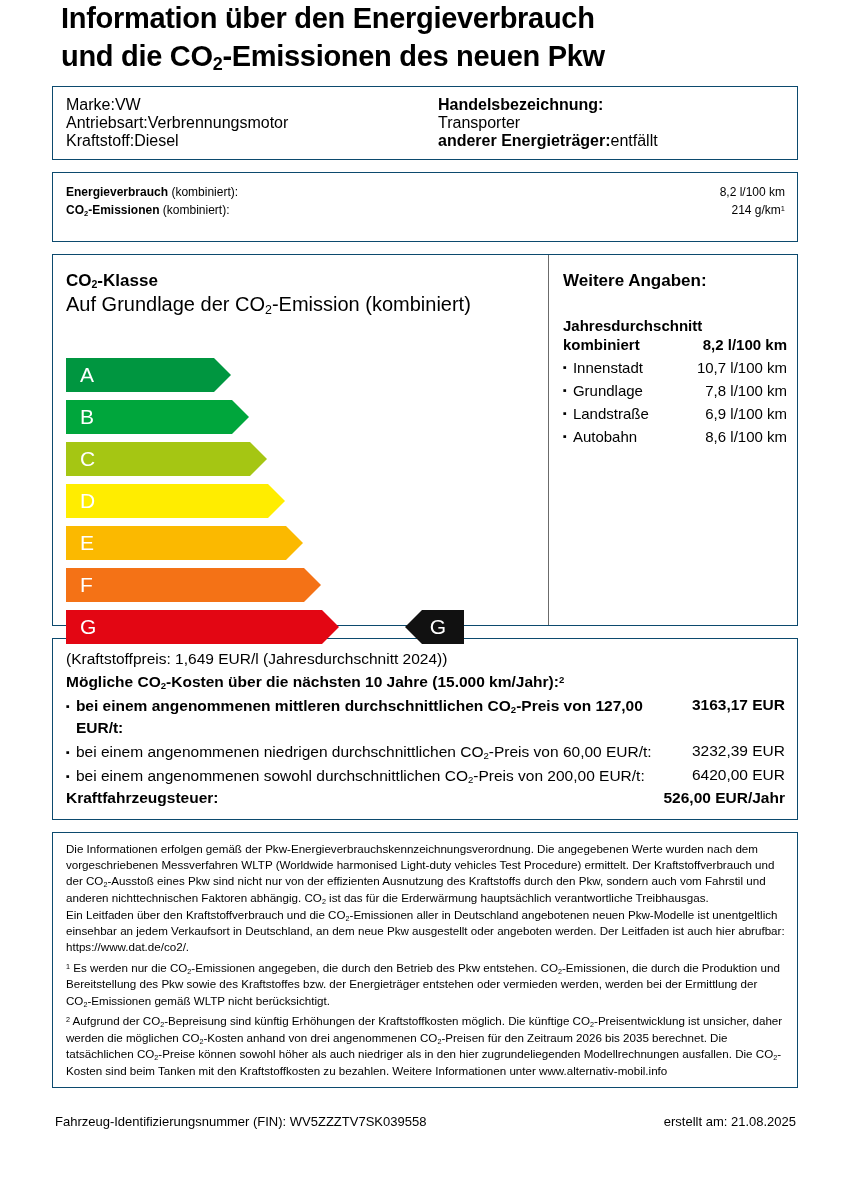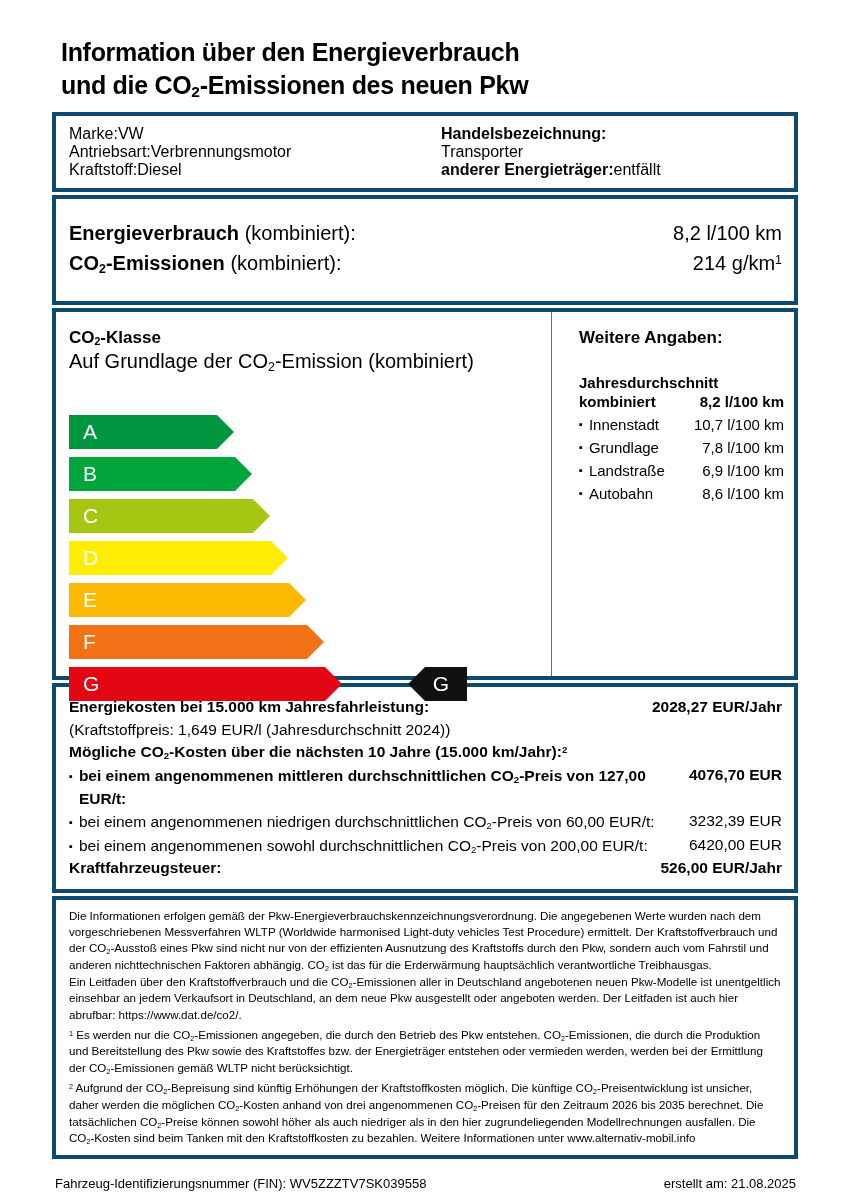--- a/index.html
+++ b/index.html
@@ -6,52 +6,52 @@
   body{
     width:850px;height:1200px;
     font-family:"Liberation Sans","DejaVu Sans",sans-serif;
     color:#000;
     -webkit-font-smoothing:antialiased;
   }
   .page{position:relative;width:850px;height:1200px;box-sizing:border-box;padding:0 52px;}
 
   
   .title{
-    font-size:25px;font-weight:bold;line-height:1.30;
+    font-size:29px;font-weight:bold;line-height:1.30;
     letter-spacing:-0.3px;
-    padding-top:36px;padding-bottom:10px;
+    padding-bottom:10px;
     margin-left:9px;
   }
   .title .l2{display:block;}
   sub{font-size:0.62em;vertical-align:-0.22em;}
   sup{font-size:0.62em;vertical-align:0.45em;}
 
   
   .box{
-    border:4px solid #0c4a6e;
+    border:1px solid #0c4a6e;
     box-sizing:border-box;
-    margin-bottom:3px;
+    margin-bottom:12px;
     background:#fff;
   }
   .pad{padding:9px 12px 9px 13px;}
   .vi-rows{display:flex;flex-direction:column;}
   .vi-row{display:flex;}
   .vi-row .cl{width:372px;display:flex;}
 
   
-  .cons{font-size:20px;line-height:1.52;padding:19px 12px 22px 13px;}
+  .cons{font-size:12px;line-height:1.52;padding:10px 12px 22px 13px;}
   .cons .row{display:flex;justify-content:space-between;}
   .cons .lbl b{font-weight:bold;}
   .cons .amt{font-weight:normal;}
 
   
   .classbox{position:relative;height:372px;padding:0;}
   .cb-left{position:absolute;left:0;top:0;width:495px;height:100%;}
   .cb-div{position:absolute;left:495px;top:0;bottom:0;width:1px;background:#6b6b6b;}
-  .cb-right{position:absolute;left:509px;top:0;right:0;height:100%;padding:16px 10px 0 14px;box-sizing:border-box;}
+  .cb-right{position:absolute;left:496px;top:0;right:0;height:100%;padding:16px 10px 0 14px;box-sizing:border-box;}
   .cb-head{font-size:17px;font-weight:bold;padding:16px 0 0 13px;}
   .cb-sub{font-size:20px;padding:2px 0 0 13px;}
 
   .bars{position:absolute;left:13px;top:103px;}
   .bar{position:relative;height:34px;margin-bottom:8px;}
   .bar .body{
     height:34px;display:flex;align-items:center;
     color:#fff;font-size:21px;font-weight:normal;
     padding-left:14px;box-sizing:border-box;
     position:relative;
@@ -218,33 +218,29 @@
               <span class="bul">▪</span>
               <span>Autobahn</span>
             </div>
             <div>8,6 l/100 km</div>
           </div>
         </div>
     </div>
   </div>
 
   <div class="box costs">
-    <div class="row">
-      <div class="b">Energiekosten bei 15.000 km Jahresfahrleistung:</div>
-      <div class="b rt">2028,27 EUR/Jahr</div>
-    </div>
     <div>(Kraftstoffpreis: 1,649 EUR/l (Jahresdurchschnitt 2024))</div>
     <div class="b"><span>Mögliche CO</span><sub>2</sub><span>-Kosten über die nächsten 10 Jahre (15.000 km/Jahr):</span><sup>2</sup></div>
     <div id="cost-rows">
         <div class="row b">
           <div class="lft">
             <span class="bul">▪</span>
             <span><span>bei einem angenommenen mittleren durchschnittlichen CO</span><sub>2</sub><span>-Preis von 127,00 EUR/t:</span></span>
           </div>
-          <div class="rt">4076,70 EUR</div>
+          <div class="rt">3163,17 EUR</div>
         </div>
         <div class="row">
           <div class="lft">
             <span class="bul">▪</span>
             <span><span>bei einem angenommenen niedrigen durchschnittlichen CO</span><sub>2</sub><span>-Preis von 60,00 EUR/t:</span></span>
           </div>
           <div class="rt">3232,39 EUR</div>
         </div>
         <div class="row">
           <div class="lft">

